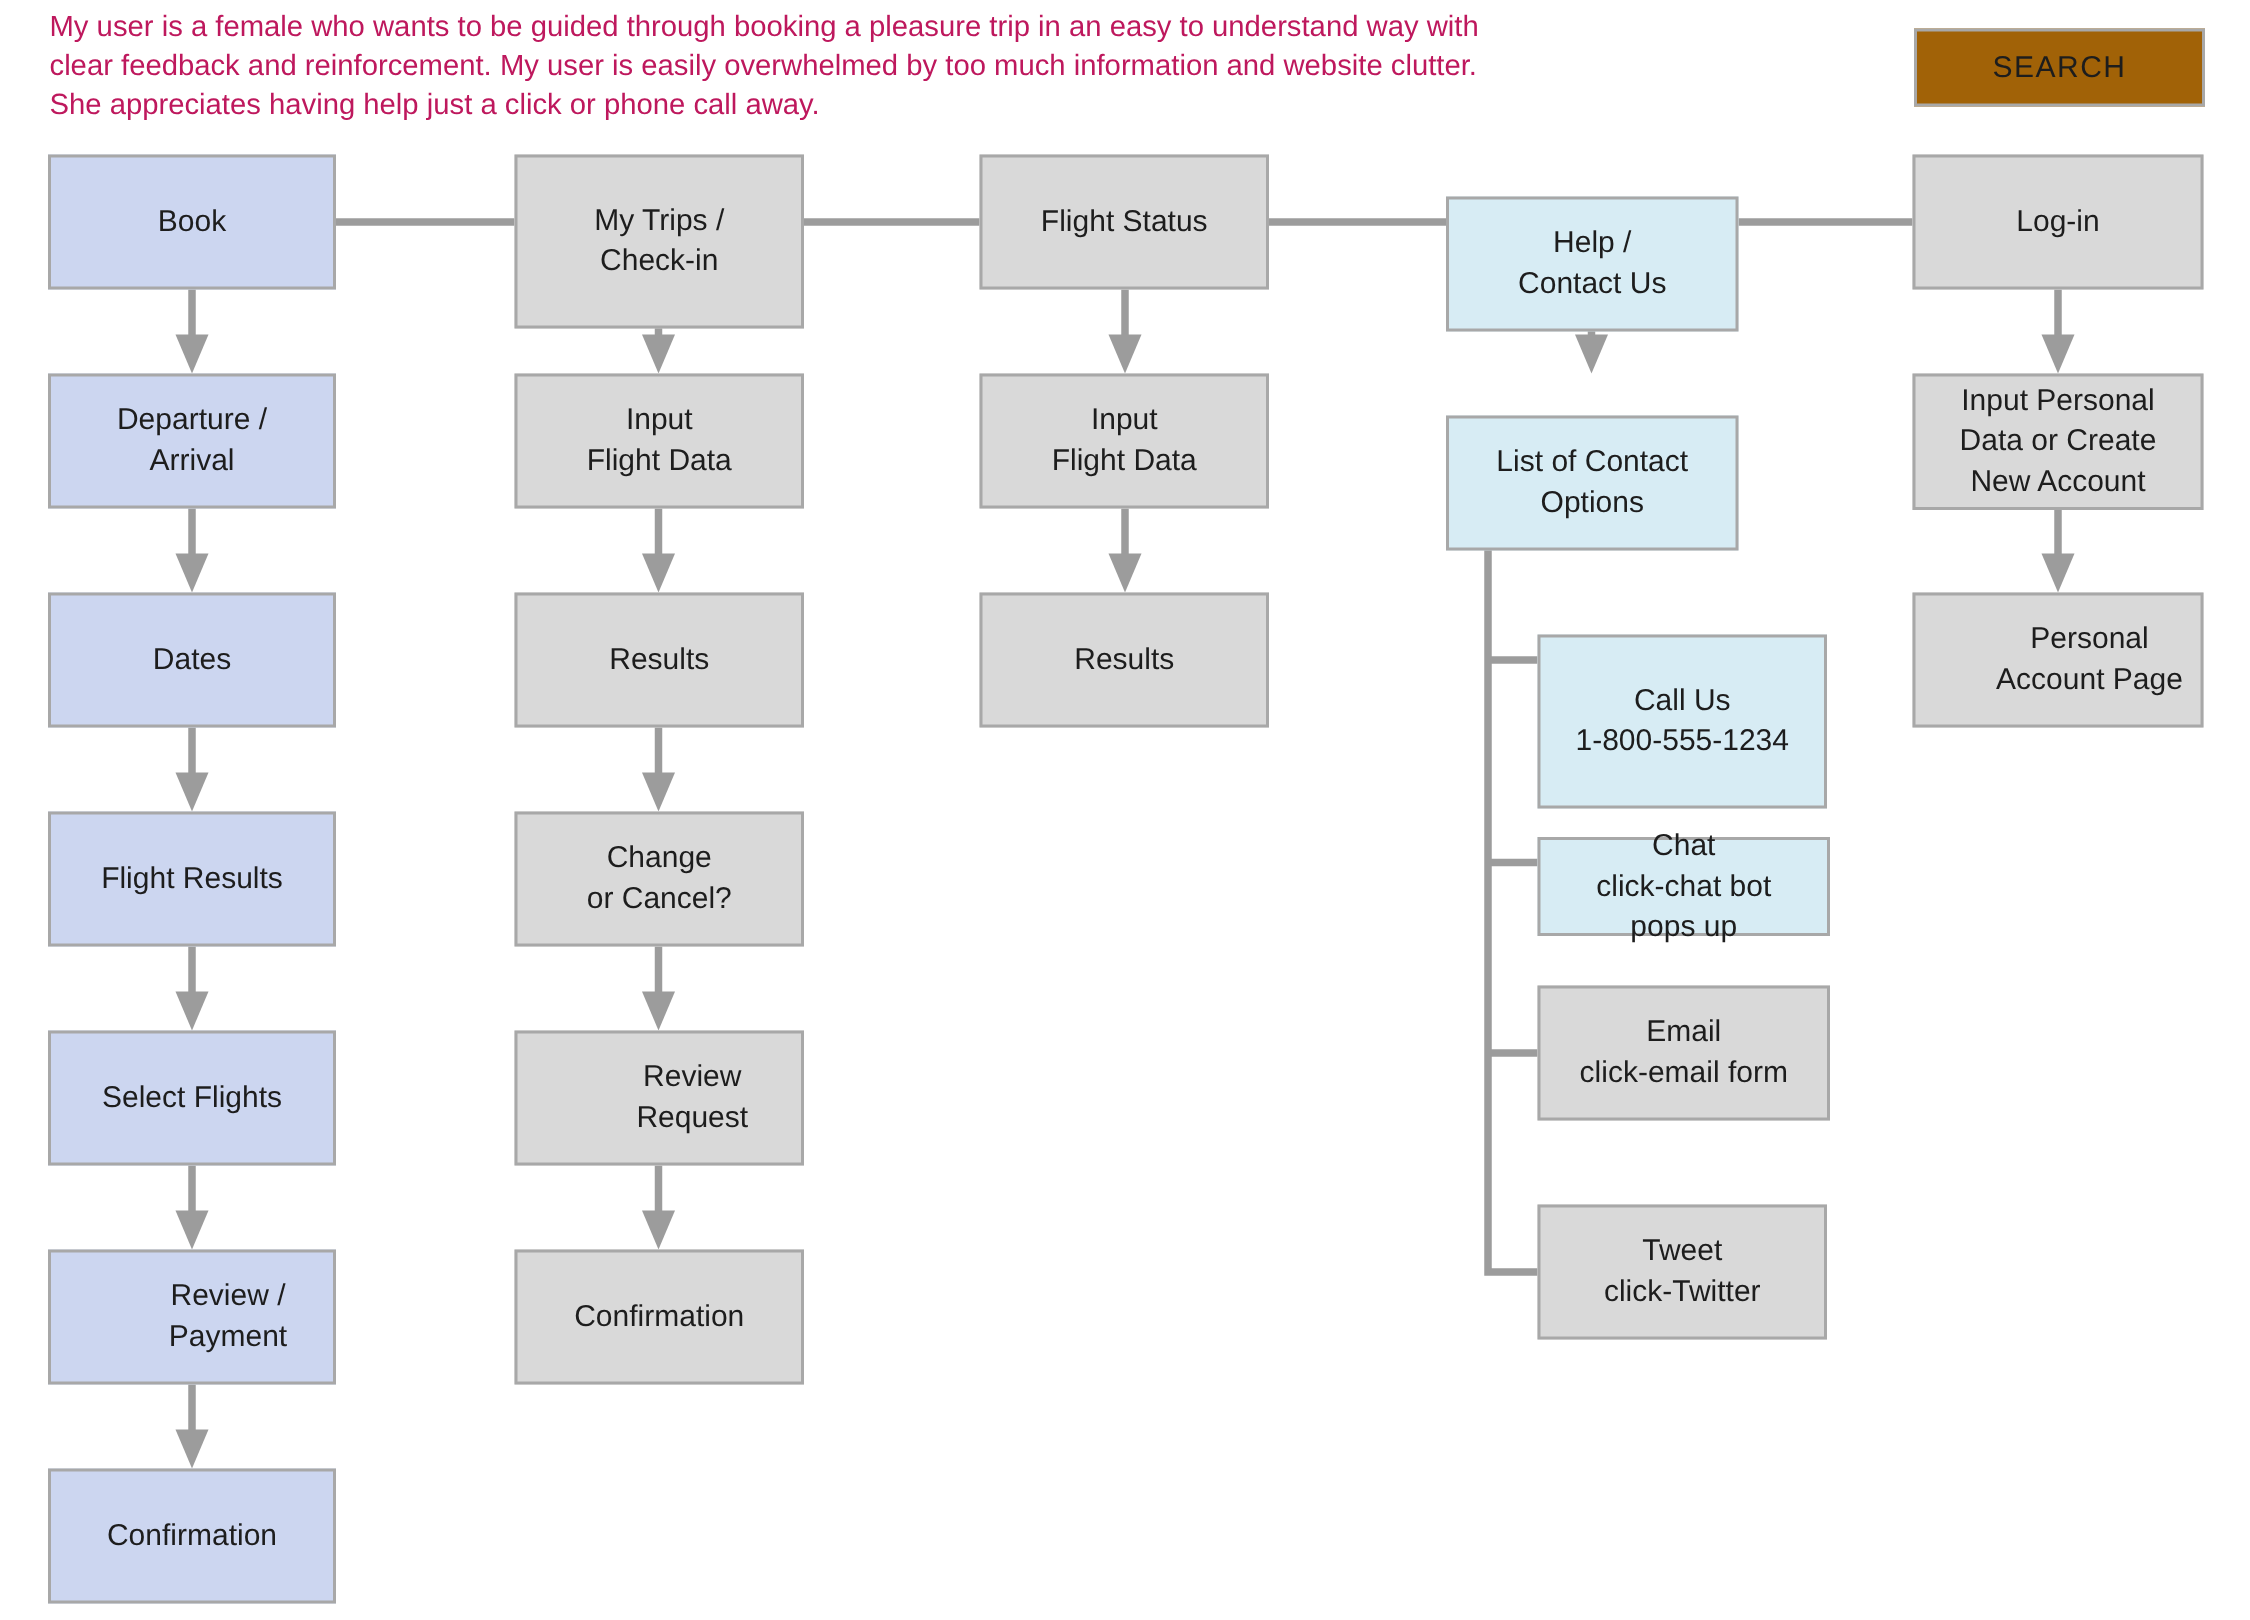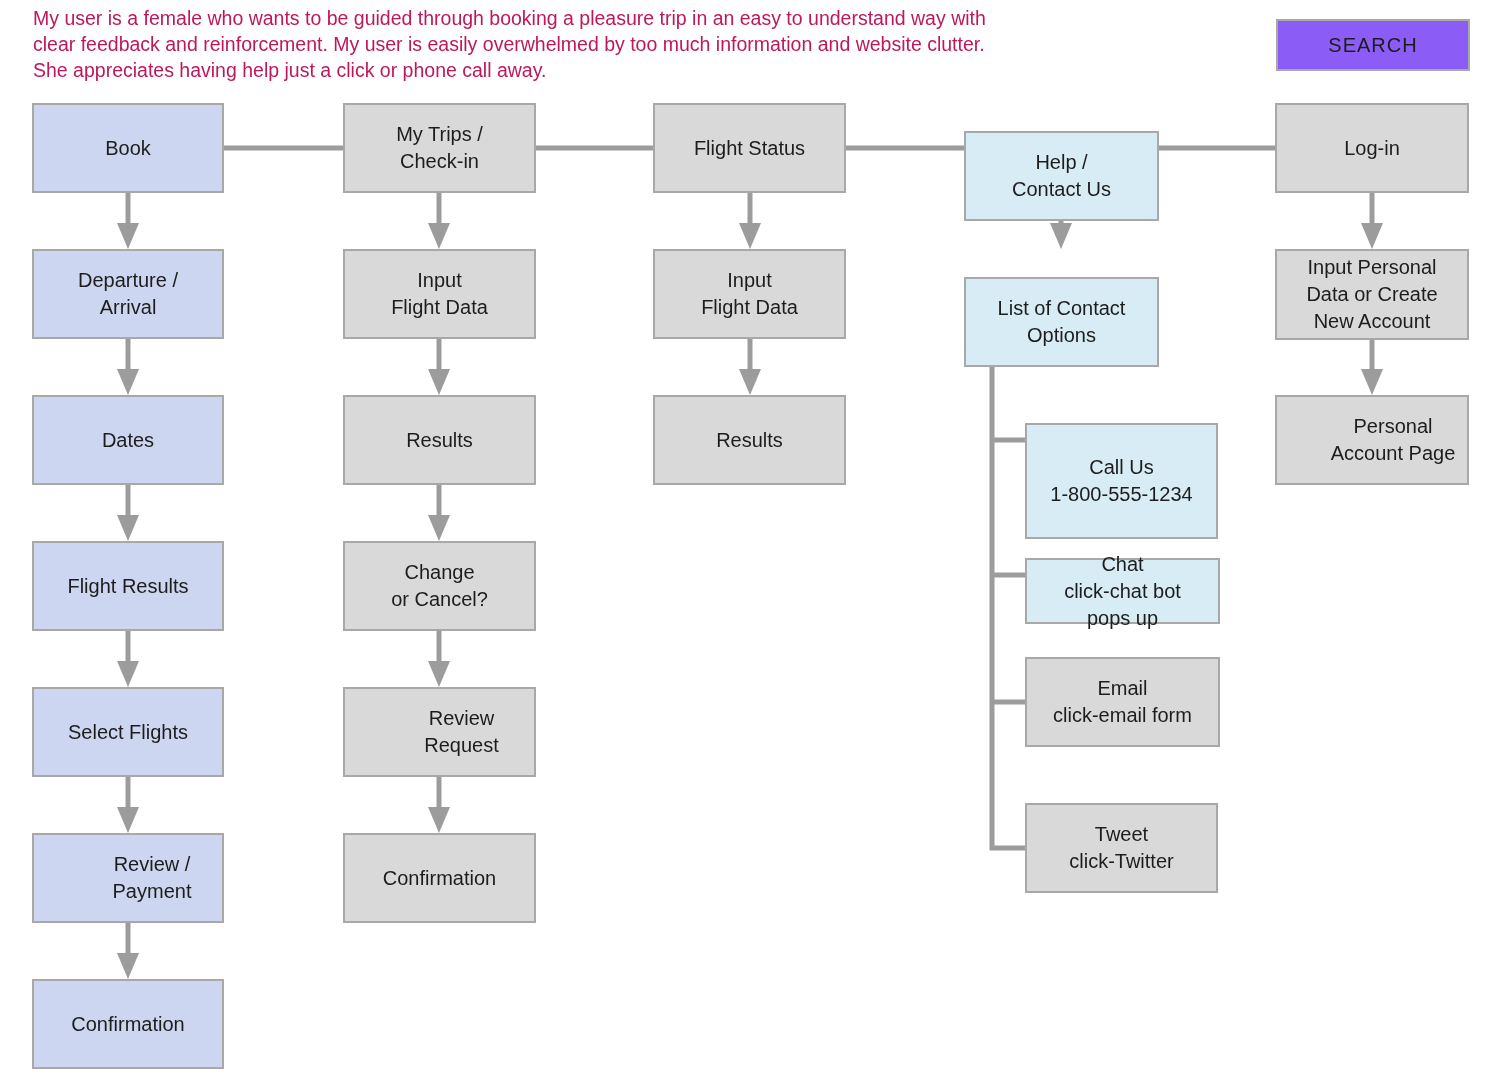--- a/index.html
+++ b/index.html
@@ -19,21 +19,21 @@
     font-size:20px;line-height:27px;color:#1d1d1d;
     border:2px solid #a8a8a8;
   }
   .blue{background:#ccd6f0;}
   .gray{background:#d9d9d9;}
   .cyan{background:#d7ecf4;margin-top:28px;}
   .search{
     position:absolute;z-index:1;box-sizing:border-box;
     display:flex;align-items:center;justify-content:center;
     font-size:20px;letter-spacing:1px;color:#1d1d1d;
-    background:#8b5cf6;border:2px solid #a8a8a8;cursor:pointer;
+    background:#a16207;border:2px solid #a8a8a8;cursor:pointer;
   }
   svg .stem{stroke:#9c9c9c;stroke-width:5;fill:none;}
   svg .head{fill:#9c9c9c;}
   svg .link{stroke:#9c9c9c;stroke-width:5;fill:none;}
 </style>
 </head>
 <body>
 
 <div class="canvas">
 
@@ -137,21 +137,21 @@
   <div class="node blue" style="left:32px;top:103px;width:192px;height:90px;">Book</div>
   <div class="node blue" style="left:32px;top:249px;width:192px;height:90px;">Departure /
 Arrival</div>
   <div class="node blue" style="left:32px;top:395px;width:192px;height:90px;">Dates</div>
   <div class="node blue" style="left:32px;top:541px;width:192px;height:90px;">Flight Results</div>
   <div class="node blue" style="left:32px;top:687px;width:192px;height:90px;">Select Flights</div>
   <div class="node blue" style="left:32px;top:833px;width:192px;height:90px;padding-left:48px;">Review /
 Payment</div>
   <div class="node blue" style="left:32px;top:979px;width:192px;height:90px;">Confirmation</div>
 
-  <div class="node gray" style="left:343px;top:103px;width:193px;height:90px;">My Trips /
+  <div class="node gray" style="left:343px;top:103px;width:193px;height:116px;">My Trips /
 Check-in</div>
   <div class="node gray" style="left:343px;top:249px;width:193px;height:90px;">Input
 Flight Data</div>
   <div class="node gray" style="left:343px;top:395px;width:193px;height:90px;">Results</div>
   <div class="node gray" style="left:343px;top:541px;width:193px;height:90px;">Change
 or Cancel?</div>
   <div class="node gray" style="left:343px;top:687px;width:193px;height:90px;padding-left:44px;">Review
 Request</div>
   <div class="node gray" style="left:343px;top:833px;width:193px;height:90px;">Confirmation</div>
 

